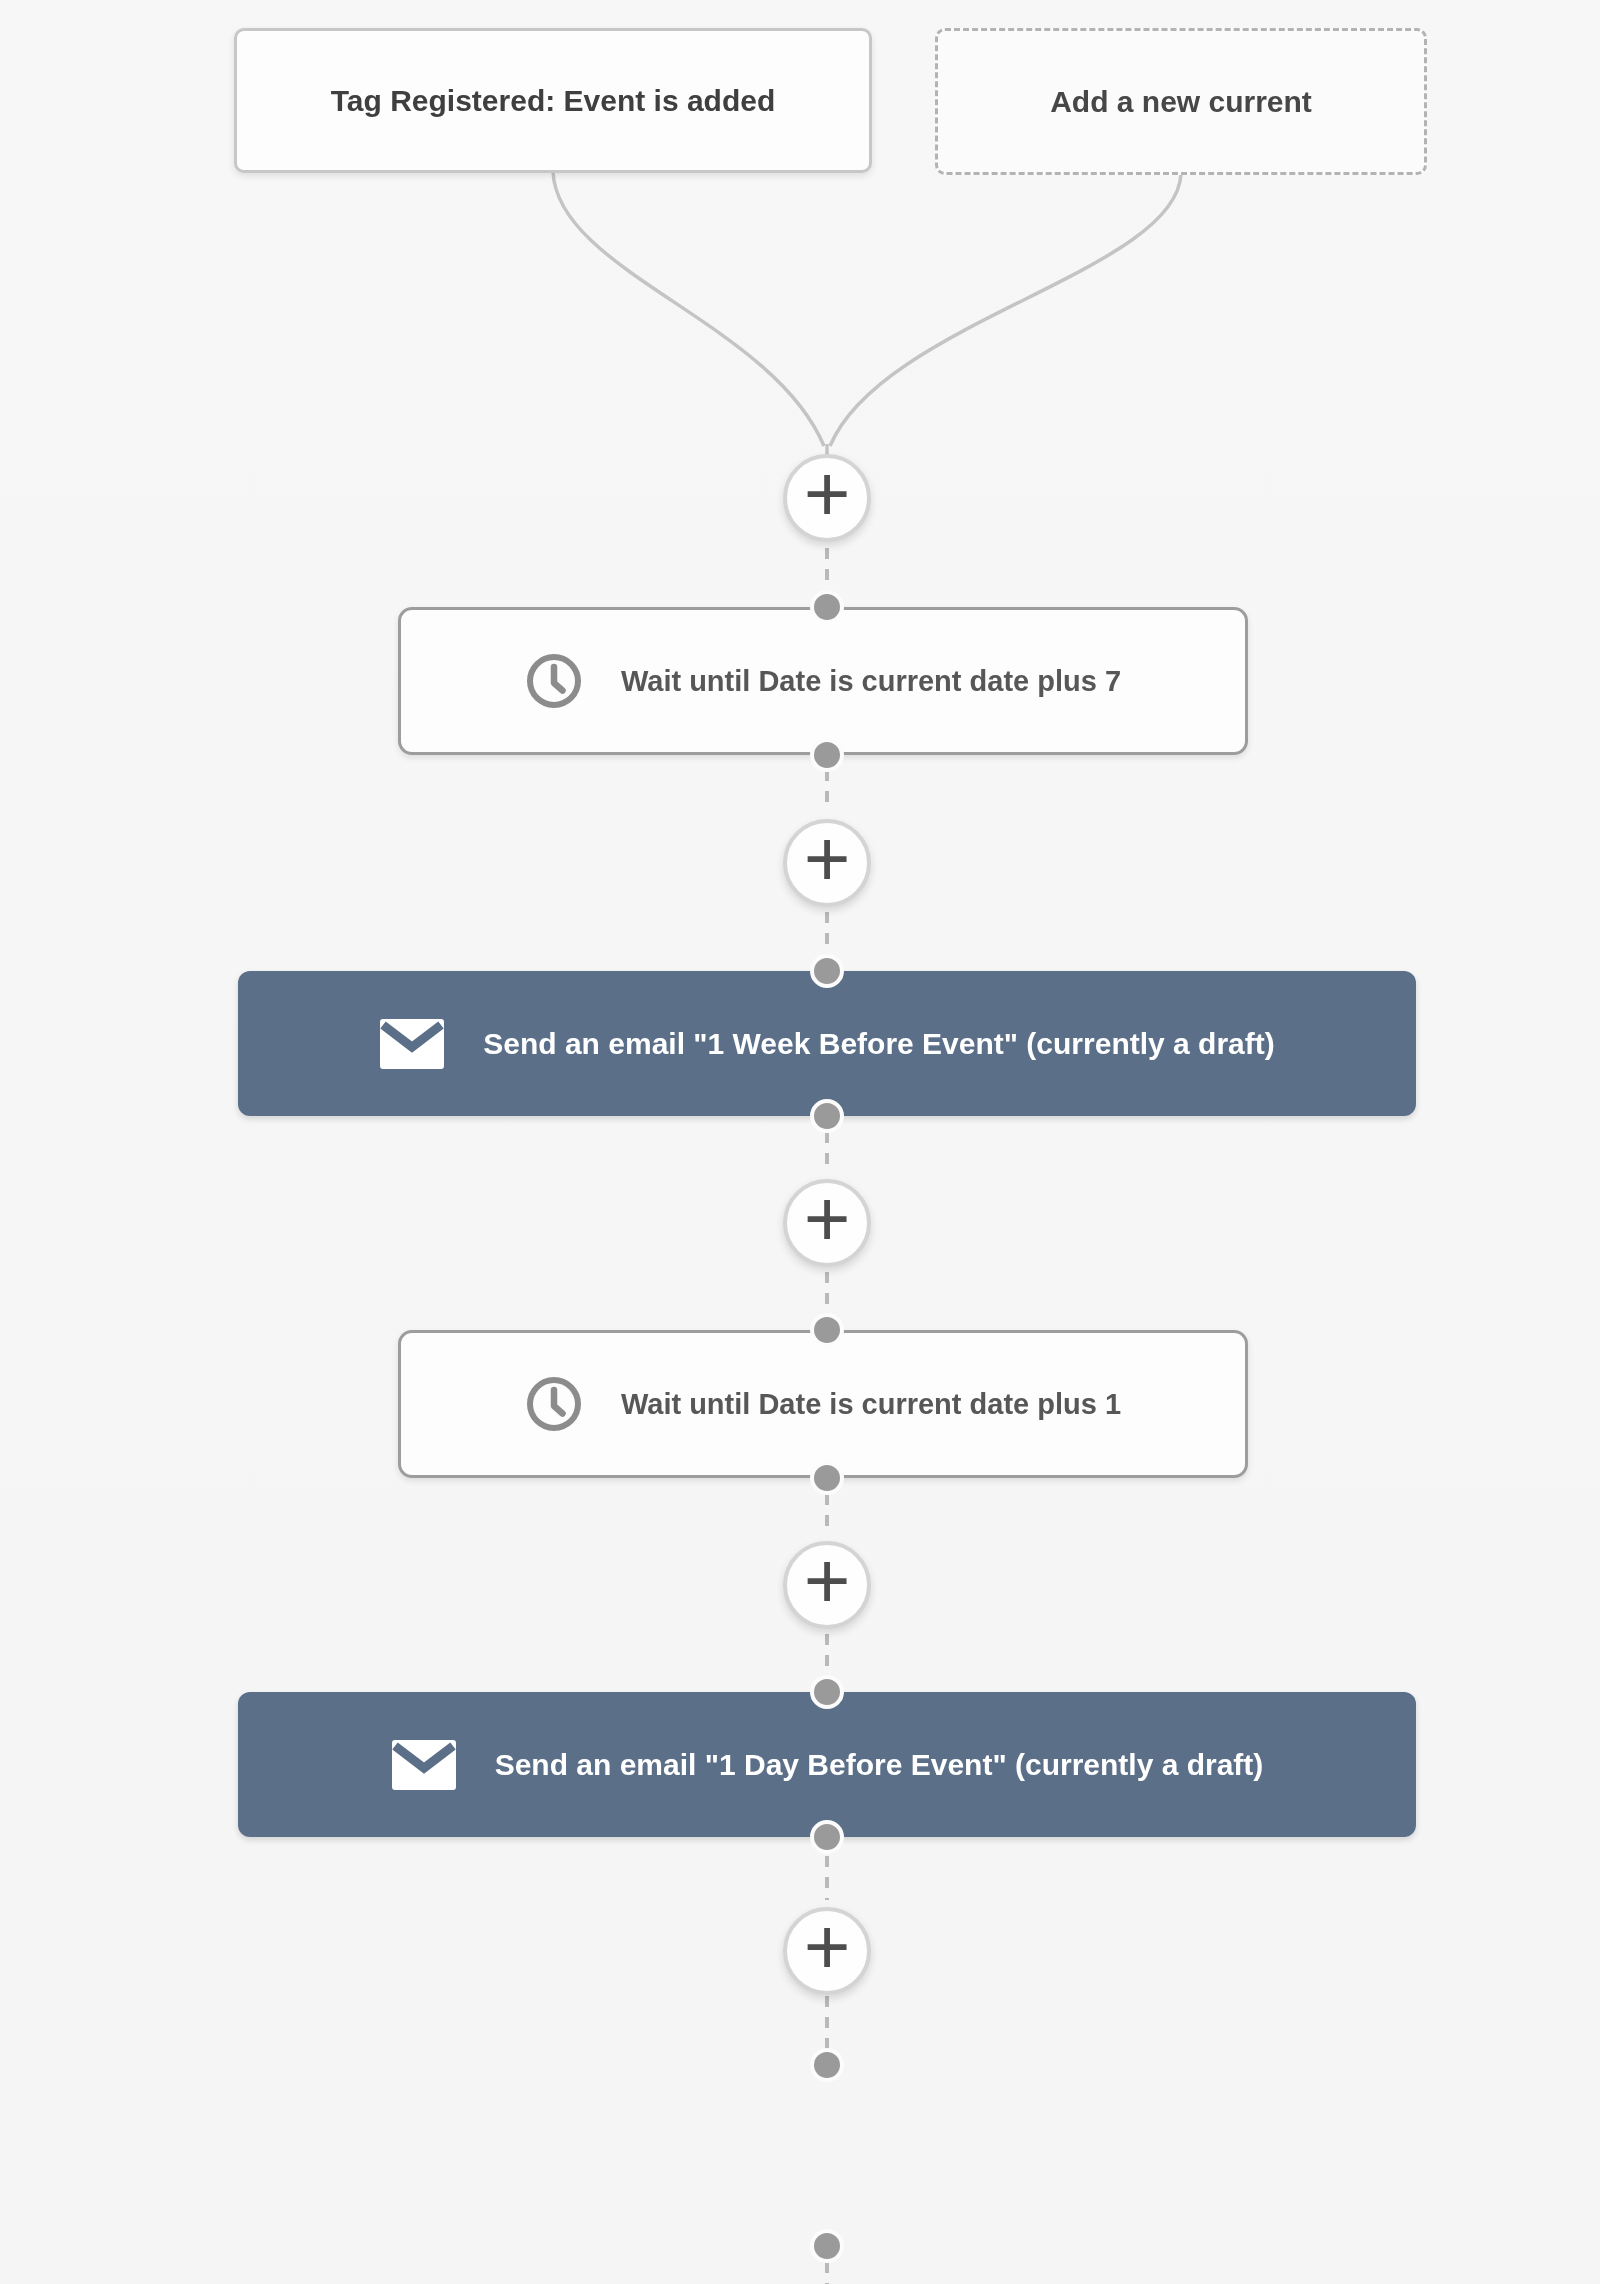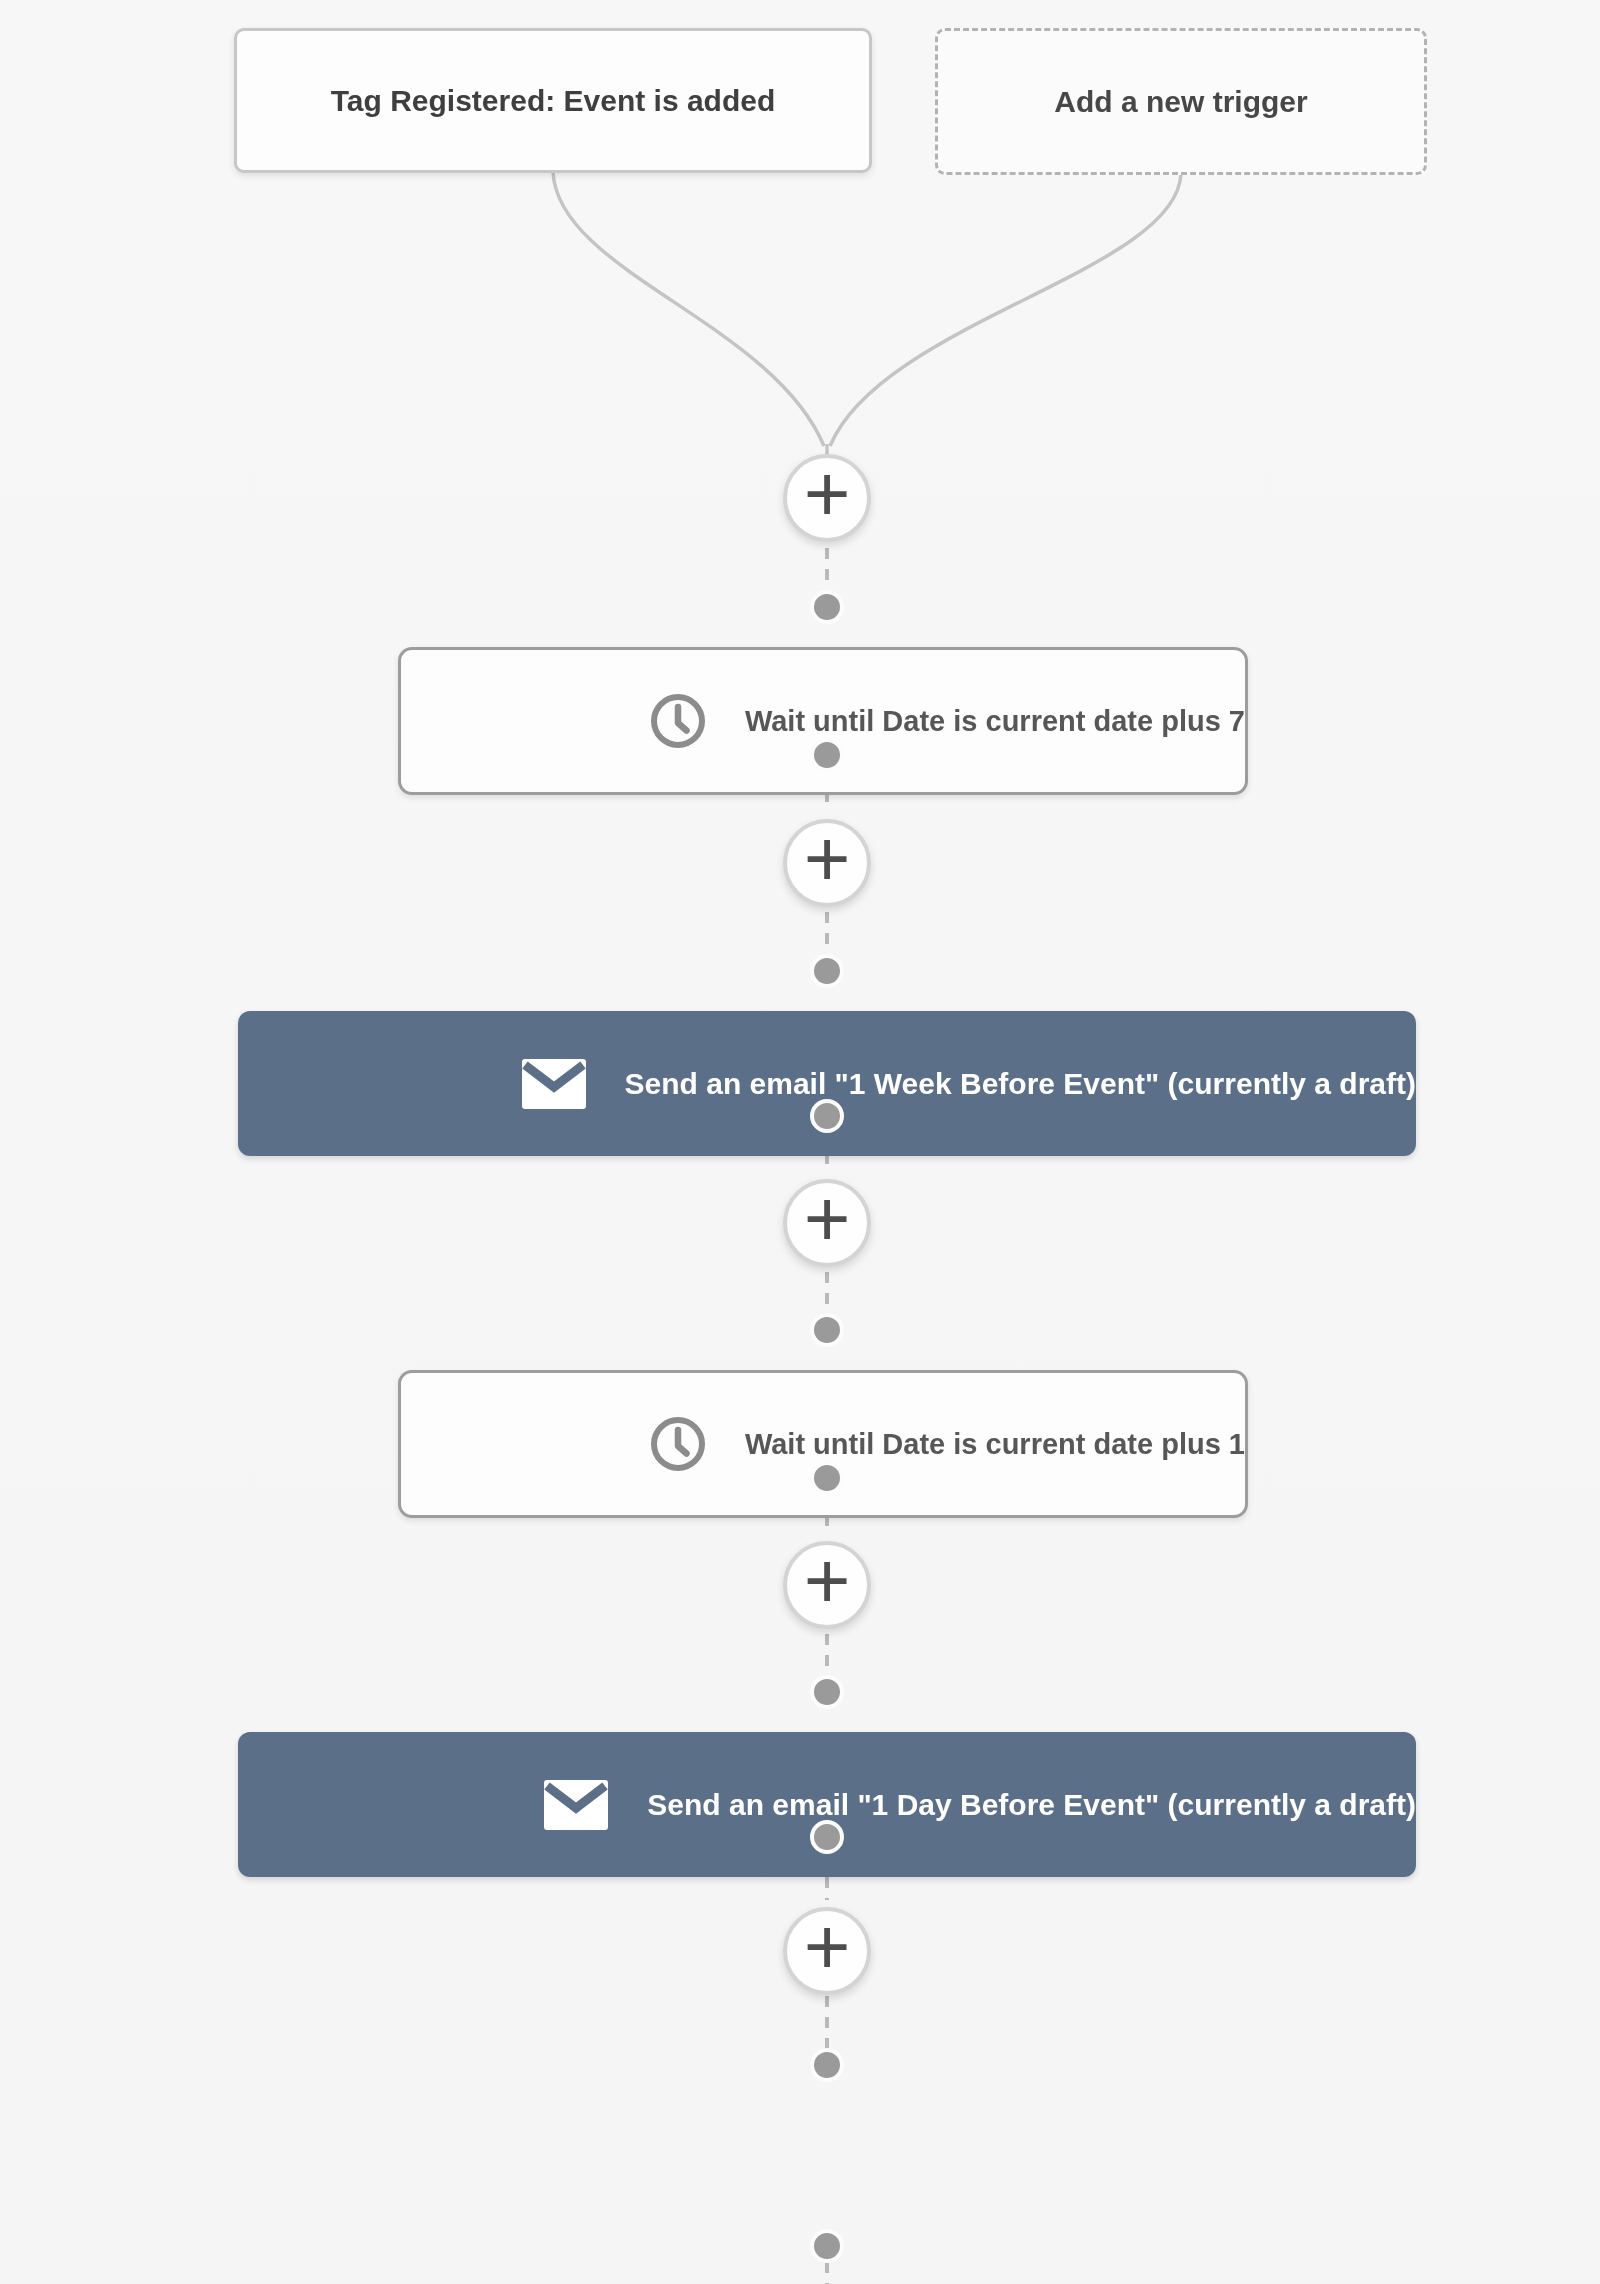--- a/index.html
+++ b/index.html
@@ -17,22 +17,22 @@
     background:#fdfdfd;border:3px solid #c7c7c7;border-radius:10px;
     box-shadow:0 3px 7px rgba(0,0,0,.10);
     font-size:30px;font-weight:700;color:#3f3f3f;text-align:center;cursor:pointer;
   }
   .trigger--active{left:234px;top:28px;width:638px;height:145px;}
   .trigger--add{left:935px;top:28px;width:492px;height:147px;
     background:#fbfbfb;border:3px dashed #b3b3b3;color:#474747;box-shadow:none;}
 
   
   .node{
-    position:absolute;display:flex;align-items:center;justify-content:flex-end;
-    gap:38px;cursor:pointer;margin-top:40px;
+    position:absolute;display:flex;align-items:center;justify-content:center;
+    gap:38px;cursor:pointer;
   }
   .node--wait{
     left:398px;width:850px;height:148px;
     background:#fdfdfd;border:3px solid #9d9d9d;border-radius:14px;
     box-shadow:0 3px 6px rgba(0,0,0,.10);
     font-size:29px;font-weight:700;color:#575757;
   }
   .node--wait1{top:607px;}
   .node--wait2{top:1330px;}
   .node--wait3{left:214px;top:2065px;width:1226px;height:178px;}
@@ -88,21 +88,21 @@
   <svg class="connectors" width="1600" height="520" viewBox="0 0 1600 520">
     <path d="M553,172 C558,272 772,322 824,446" fill="none" stroke="#c4c4c4" stroke-width="3.5"></path>
     <path d="M1181,174 C1176,272 882,322 830,446" fill="none" stroke="#c4c4c4" stroke-width="3.5"></path>
     <path d="M827,444 L827,460" fill="none" stroke="#c4c4c4" stroke-width="3.5"></path>
   </svg>
 
   <div class="trigger trigger--active">
     <span>Tag Registered: Event is added</span>
   </div>
   <div class="trigger trigger--add">
-    <span>Add a new trigger</span>
+    <span>Add a new current</span>
   </div>
 
   <div class="dash s1"></div>
   <div class="dash s2"></div>
   <div class="dash s3"></div>
   <div class="dash s4"></div>
   <div class="dash s5"></div>
   <div class="dash s6"></div>
   <div class="dash s7"></div>
   <div class="dash s8"></div>

